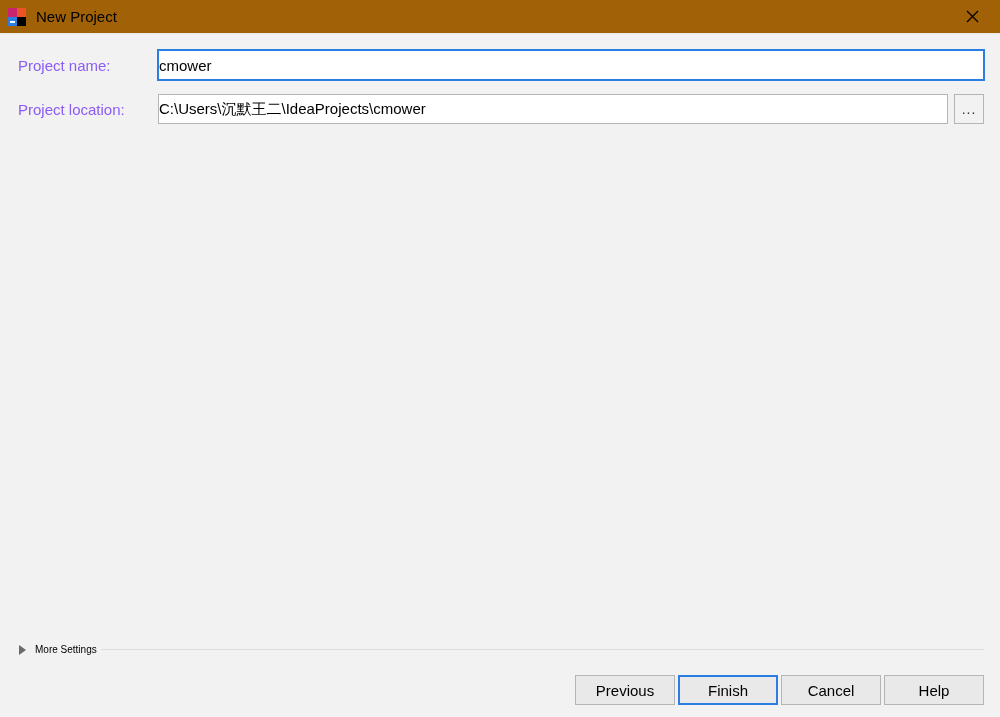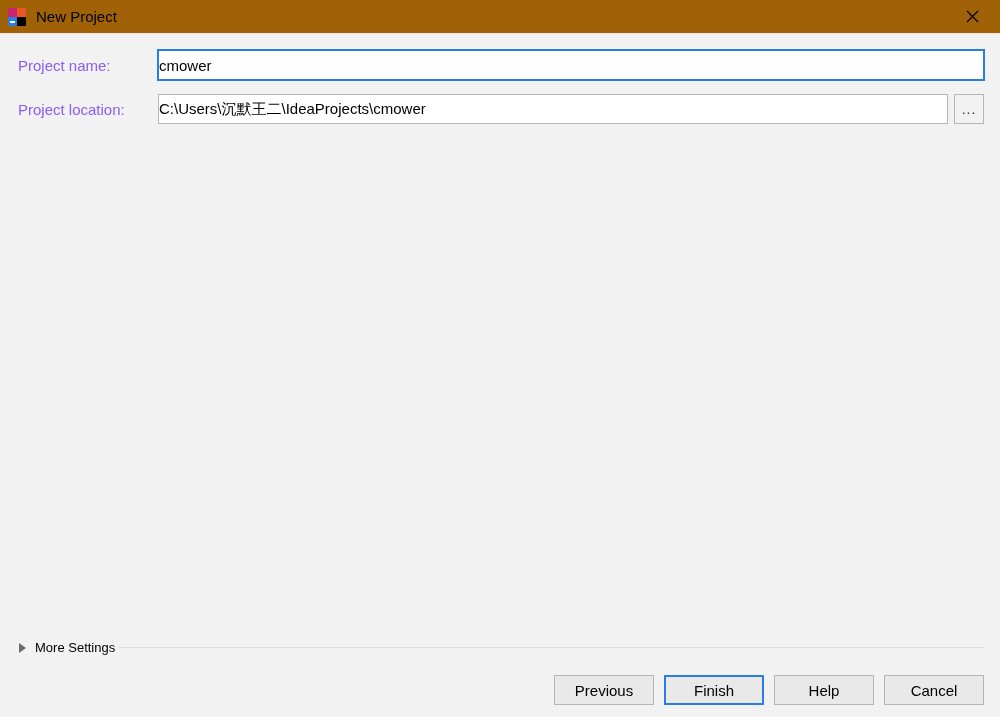--- a/index.html
+++ b/index.html
@@ -104,35 +104,35 @@
     .more-triangle {
       margin-right: 8px;
       display: inline-flex;
       align-items: center;
     }
     .more-triangle svg {
       width: 9px;
       height: 10px;
     }
     .more-label {
-      font-size: 13px;
+      font-size: 10px;
       color: #000;
       margin-right: 4px;
     }
     .more-divider {
       flex: 1;
       height: 1px;
       background: #dcdcdc;
     }
     .button-bar {
       position: absolute;
       bottom: 12px;
       right: 16px;
       display: flex;
-      gap: 10px;
+      gap: 3px;
     }
     .btn {
       min-width: 100px;
       height: 30px;
       border: 1px solid #b5b5b5;
       background: #e9e9e9;
       font-size: 15px;
       font-family: inherit;
       cursor: pointer;
       color: #000;
@@ -183,15 +183,15 @@
       <polygon points="1,0 8,5 1,10" fill="#6b6b6b"></polygon>
     </svg>
   </span>
   <span class="more-label">More Settings</span>
   <div class="more-divider"></div>
 </div>
 
 <div class="button-bar">
   <button class="btn">Previous</button>
   <button class="btn primary">Finish</button>
+  <button class="btn">Cancel</button>
   <button class="btn">Help</button>
-  <button class="btn">Cancel</button>
 </div>
 
 </body></html>

